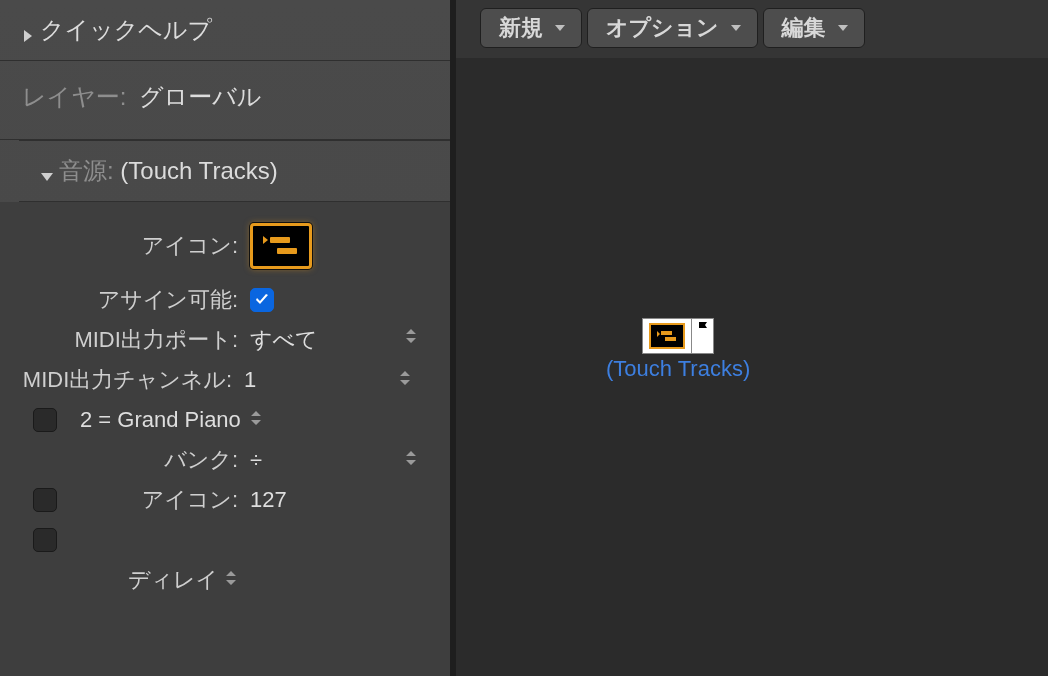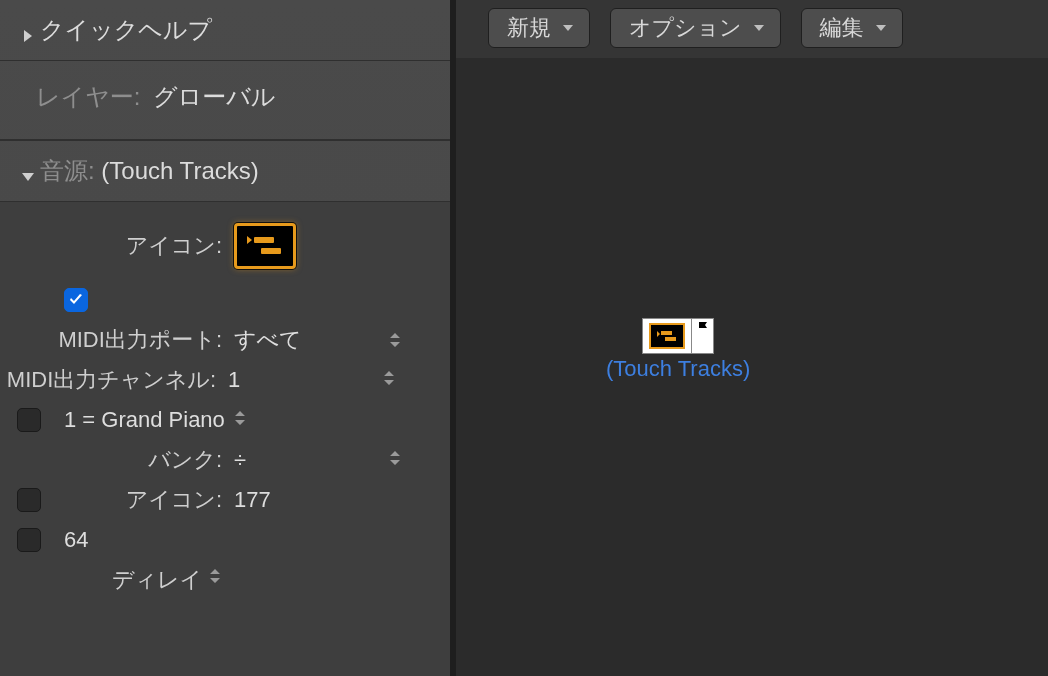--- a/index.html
+++ b/index.html
@@ -13,56 +13,57 @@
     display: flex; flex-direction: column;
     font-size: 22px;
   }
   .section-head {
     display: flex; align-items: center; gap: 4px;
     padding: 14px 18px 14px 20px;
     border-bottom: 1px solid #2f2f2f;
     color: #dcdcdc;
     font-size: 24px;
   }
-  .section-head.sub { border-top: 1px solid #2f2f2f; }
+  .section-head.sub { border-top: 1px solid #2f2f2f; margin-left: 19px; }
   .chevron { width: 16px; height: 16px; display: inline-block; }
   .chevron svg { width: 16px; height: 16px; fill: #cfcfcf; }
 
   .layer-line {
-    padding: 20px 18px 26px 36px;
+    padding: 20px 18px 26px 22px;
     border-bottom: 1px solid #2f2f2f;
     font-size: 24px;
   }
   .layer-label { color: #8e8e8e; margin-right: 6px; }
   .layer-value { color: #dcdcdc; }
 
   .props {
     display: flex; flex-direction: column;
     padding-top: 10px;
     background: #3e3e3e;
     flex: 1;
   }
   .row {
     display: flex; align-items: center;
     min-height: 40px;
     padding: 2px 10px 2px 0;
+    margin-left: 16px;
   }
   .row.first { min-height: 68px; }
   .cell-check {
     width: 58px; display: flex; justify-content: center; align-items: center;
   }
   .cell-label {
     text-align: right;
     color: #cfcfcf;
     font-size: 22px;
     padding-right: 6px;
   }
   .cell-value {
     flex: 0 0 auto;
-    display: flex; align-items: flex-end; gap: 8px;
+    display: flex; align-items: flex-start; gap: 8px;
     color: #dedede;
     font-size: 22px;
     min-width: 180px;
     padding-left: 6px;
   }
   .label-col-wide { flex: 0 0 170px; }
   .stepper { margin-left: auto; margin-right: 6px; }
   .stepper svg { width: 14px; fill: #9a9a9a; }
 
   .checkbox {
@@ -81,22 +82,23 @@
     box-shadow: 0 0 0 1px #111, 0 0 6px rgba(231,154,28,.5);
   }
   .icon-thumb svg { width: 40px; height: 28px; }
 
   
   .divider { width: 6px; background: #1e1e1e; }
 
   
   .right { flex: 1; background: #2b2b2b; display: flex; flex-direction: column; }
   .toolbar {
-    display: flex; gap: 20px; padding: 8px 10px 10px 32px;
+    display: flex; gap: 5px; padding: 8px 10px 10px 24px;
     background: #353535;
+    font-weight: bold;
   }
   .menu-btn {
     display: flex; align-items: center; gap: 10px;
     background: #4d4d4d;
     border: 1px solid #1f1f1f; border-radius: 6px;
     padding: 4px 14px 4px 18px;
     color: #d8d8d8; font-size: 22px;
     cursor: default;
   }
   .menu-btn .caret svg { width: 14px; height: 14px; fill: #bfbfbf; }
@@ -171,20 +173,21 @@
               <path d="M2 4l5 4-5 4z" fill="#e79a1c"></path>
               <rect x="9" y="5" width="20" height="6" rx="1" fill="#e79a1c"></rect>
               <rect x="16" y="16" width="20" height="6" rx="1" fill="#e79a1c"></rect>
             </svg>
           </div>
         </div>
       </div>
 
       <div class="row">
         <div class="cell-check"></div>
+        <div class="cell-label label-col-wide">アサイン可能:</div>
         <div class="cell-value">
           <div class="checkbox checked">
             <svg viewBox="0 0 16 16">
                 <path d="M2 8l4 4 8-9-2-1-6 7-3-3z"></path>
               </svg>
           </div>
         </div>
       </div>
 
       <div class="row">
@@ -210,21 +213,21 @@
               </svg>
           </span>
         </div>
       </div>
 
       <div class="row">
         <div class="cell-check">
           <div class="checkbox"></div>
         </div>
         <div class="cell-value">
-          <span>1 = Grand Piano</span>
+          <span>2 = Grand Piano</span>
           <span class="stepper">
             <svg viewBox="0 0 14 18">
                 <path d="M2 7l5-5 5 5zM2 11l5 5 5-5z"></path>
               </svg>
           </span>
         </div>
       </div>
 
       <div class="row">
         <div class="cell-check"></div>
@@ -238,36 +241,33 @@
           </span>
         </div>
       </div>
 
       <div class="row">
         <div class="cell-check">
           <div class="checkbox"></div>
         </div>
         <div class="cell-label label-col-wide">アイコン:</div>
         <div class="cell-value">
-          <span>177</span>
+          <span>127</span>
         </div>
       </div>
 
       <div class="row">
         <div class="cell-check">
           <div class="checkbox"></div>
         </div>
-        <div class="cell-value">
-          <span>64</span>
-        </div>
-      </div>
-
-      <div class="row">
-        <div class="cell-check"></div>
-        <div class="cell-label label-col-wide" style="display:flex;justify-content:flex-end;align-items:flex-start;gap:6px;">
+      </div>
+
+      <div class="row">
+        <div class="cell-check"></div>
+        <div class="cell-label label-col-wide" style="display:flex;justify-content:flex-end;align-items:center;gap:6px;">
           <span>ディレイ</span>
           <span>
             <svg width="14" height="18" viewBox="0 0 14 18" fill="#9a9a9a">
                 <path d="M2 7l5-5 5 5zM2 11l5 5 5-5z"></path>
               </svg>
           </span>
         </div>
         <div class="cell-value"></div>
       </div>
 

